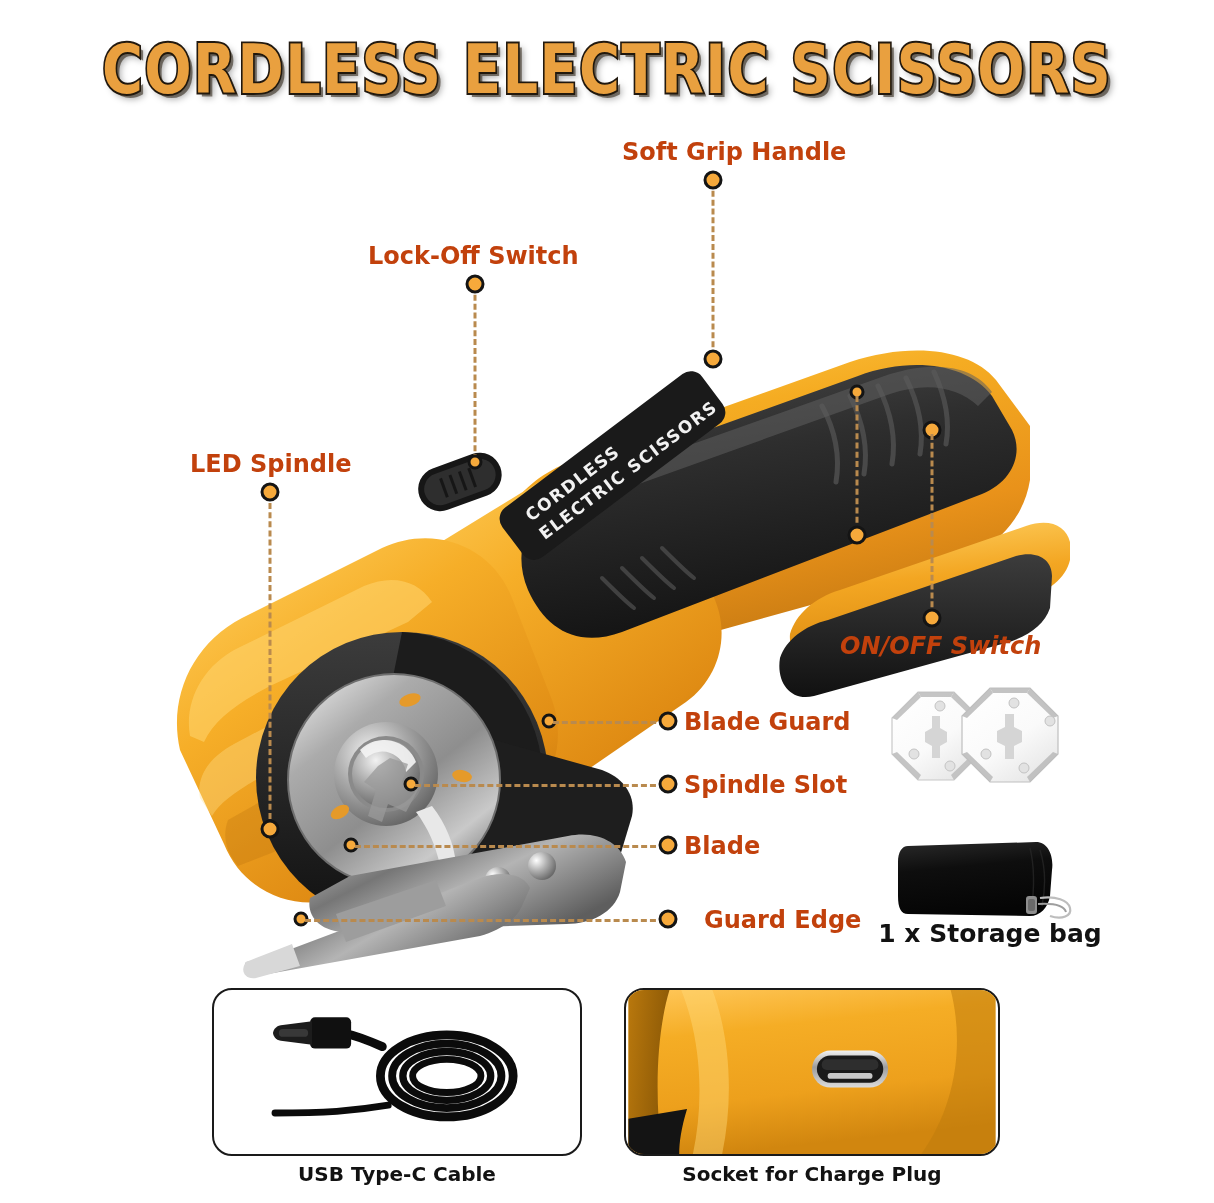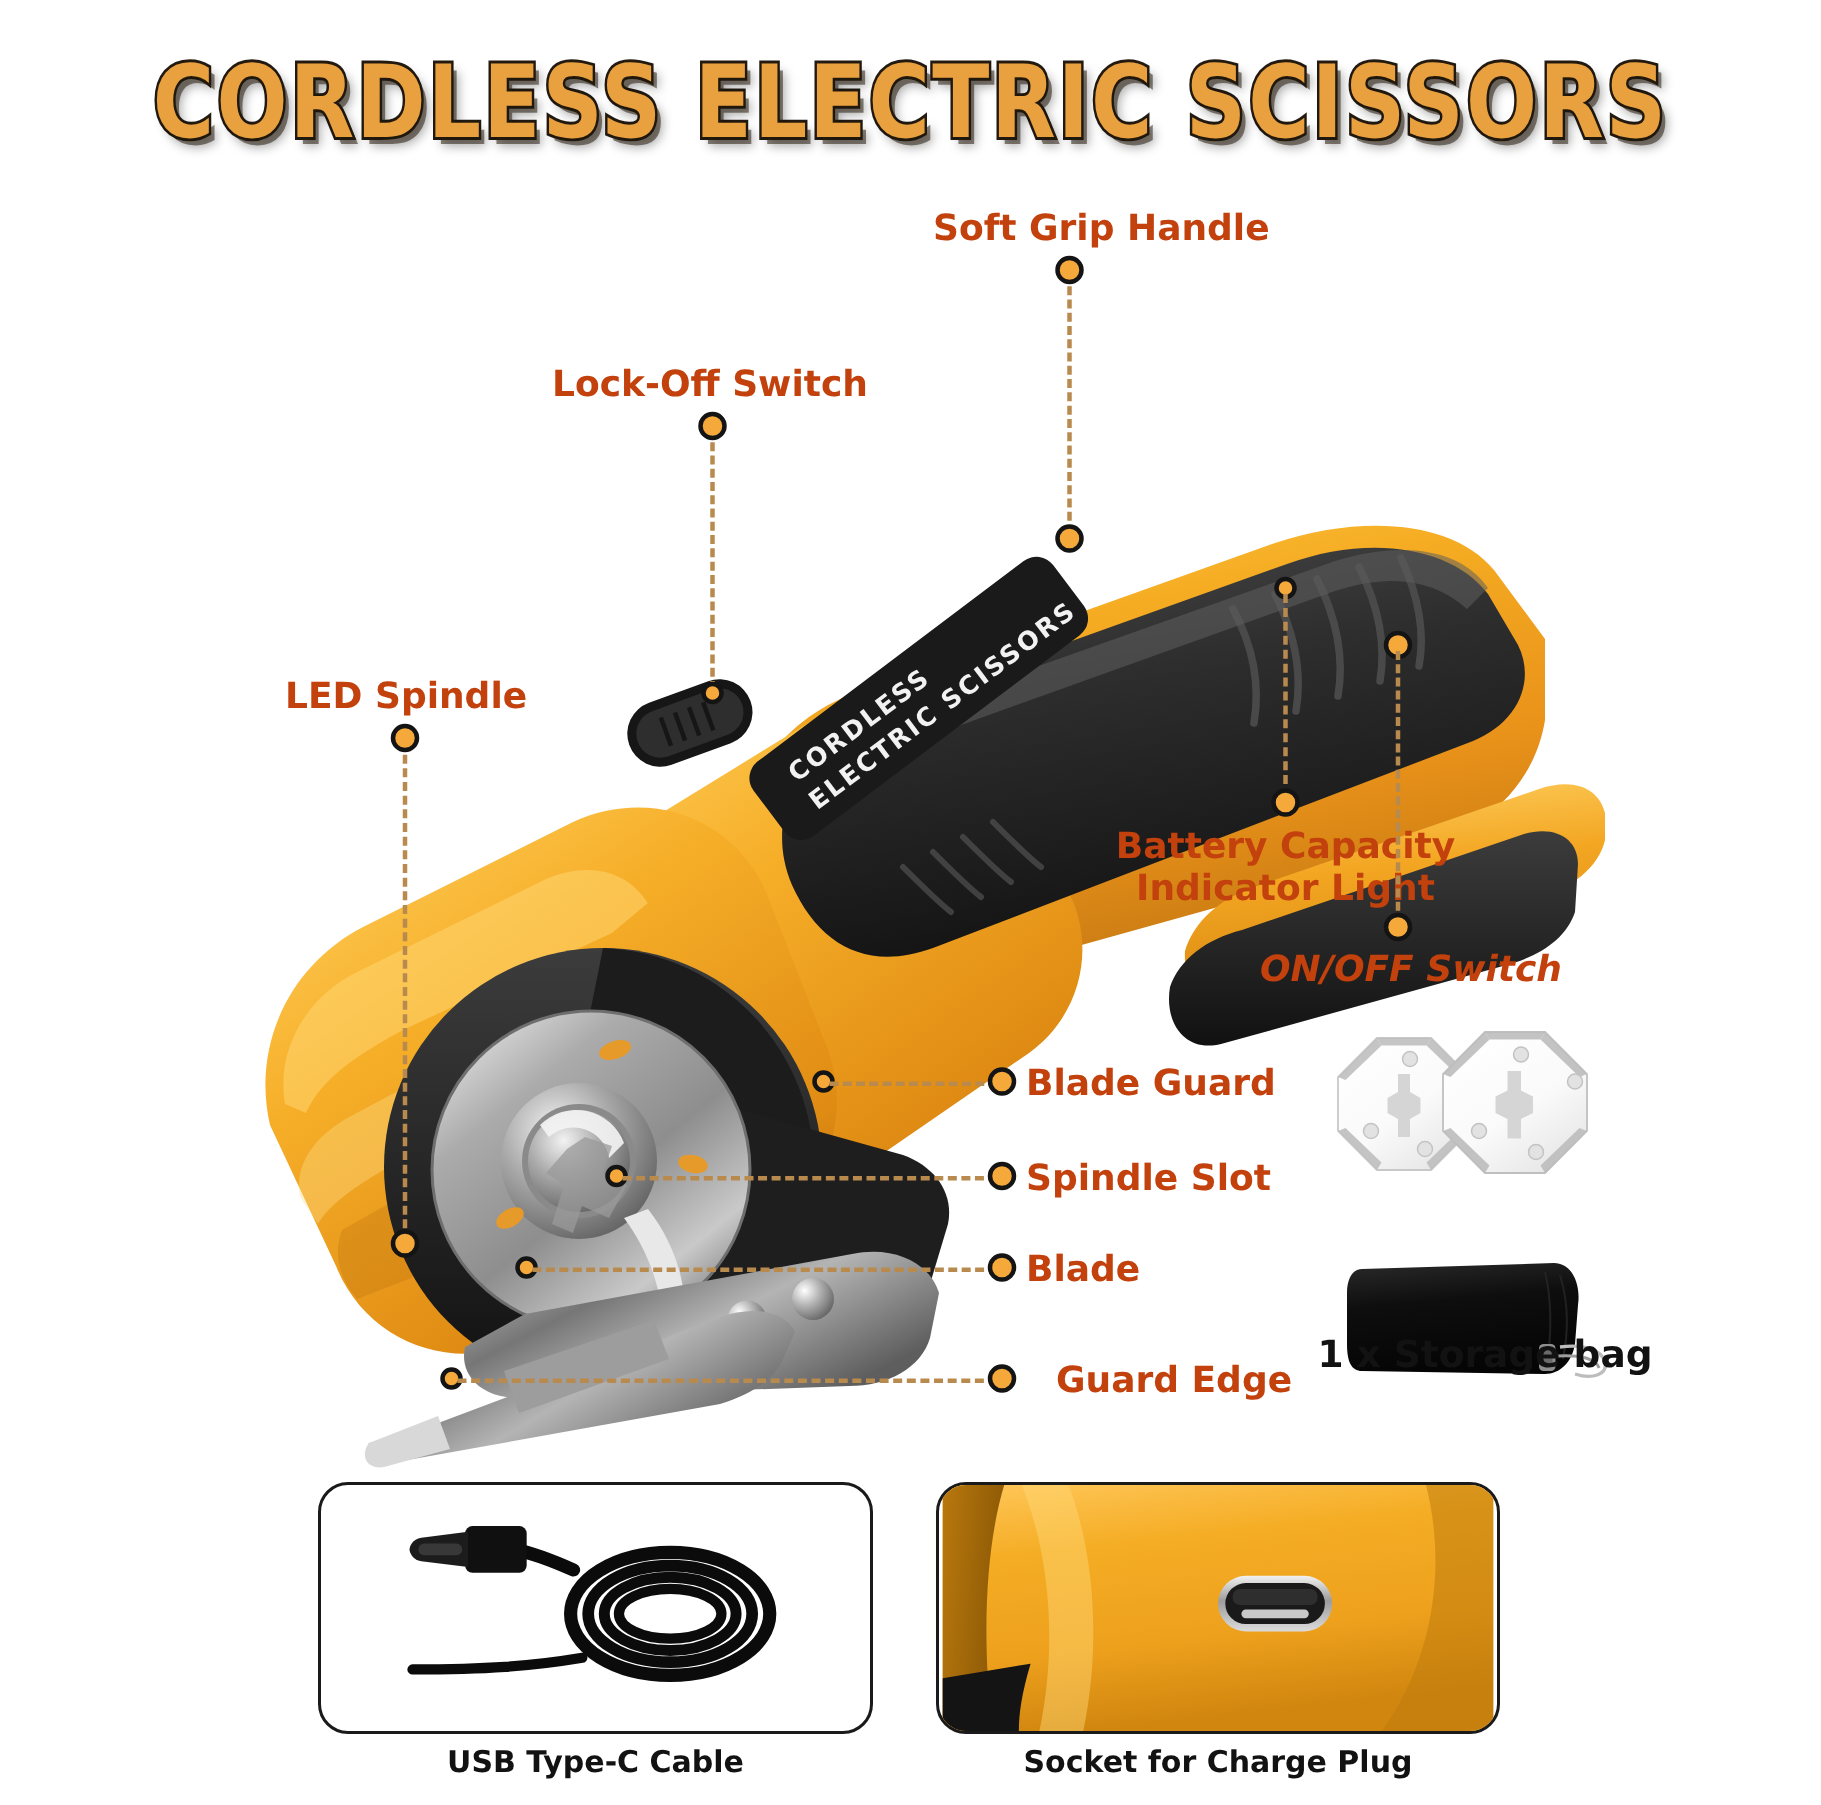--- a/index.html
+++ b/index.html
@@ -270,24 +270,20 @@
   <div class="dot sm" style="left:475px; top:462px;"></div>
 
   <div class="lbl c" style="left:190px; top:450px; width:160px;">LED Spindle</div>
   <div class="dashv" style="left:270px; top:494px; height:334px;"></div>
   <div class="dot" style="left:270px; top:492px;"></div>
   <div class="dot" style="left:270px; top:829px;"></div>
 
   <div class="dot sm" style="left:857px; top:392px;"></div>
   <div class="dashv" style="left:857px; top:396px; height:136px;"></div>
   <div class="dot" style="left:857px; top:535px;"></div>
-  <div class="lbl c" style="left:717px; top:550px; width:280px;">
-    <div>Battery Capacity</div>
-    <div>Indicator Light</div>
-  </div>
 
   <div class="dot" style="left:932px; top:430px;"></div>
   <div class="dashv" style="left:932px; top:434px; height:182px;"></div>
   <div class="dot" style="left:932px; top:618px;"></div>
   <div class="lbl c" style="left:840px; top:632px; width:186px;font-style:italic;">ON/OFF Switch</div>
 
   <div class="dot sm" style="left:549px; top:721px;"></div>
   <div class="dashh" style="left:553px; top:721px; width:112px;"></div>
   <div class="dot" style="left:668px; top:721px;"></div>
   <div class="lbl l" style="left:684px; top:708px;">Blade Guard</div>
@@ -368,21 +364,21 @@
     <g stroke="#262626" stroke-width="1.4" fill="none" opacity=".8">
       <path d="M 132,8 C 136,24 137,48 133,70"></path>
       <path d="M 142,10 C 147,26 148,46 144,66"></path>
     </g>
 
     <path d="M 142,58 C 158,56 170,60 172,68 C 174,76 164,80 152,76" fill="none" stroke="#BDBDBD" stroke-width="2.2"></path>
     <path d="M 140,64 C 156,63 166,66 168,72" fill="none" stroke="#9E9E9E" stroke-width="2"></path>
     <rect x="128" y="56" width="11" height="18" rx="3" fill="#8E8E8E"></rect>
     <rect x="130" y="59" width="7" height="12" rx="2" fill="#6A6A6A"></rect>
   </svg>
-  <div class="acap" style="left:860px; top:888px; width:260px;">1 x Storage bag</div>
+  <div class="acap" style="left:860px; top:919px; width:260px;">1 x Storage bag</div>
 
   <div class="panel" style="left:212px; top:988px; width:370px; height:168px;">
     <svg style="width:100%; height:100%;" viewBox="0 0 370 168">
 
       <g fill="none" stroke="#0B0B0B" stroke-linecap="round">
         <ellipse cx="236" cy="88" rx="68" ry="42" stroke-width="9"></ellipse>
         <ellipse cx="236" cy="88" rx="56" ry="33" stroke-width="8"></ellipse>
         <ellipse cx="236" cy="88" rx="45" ry="25" stroke-width="7.5"></ellipse>
         <ellipse cx="236" cy="88" rx="35" ry="17" stroke-width="7"></ellipse>
       </g>

